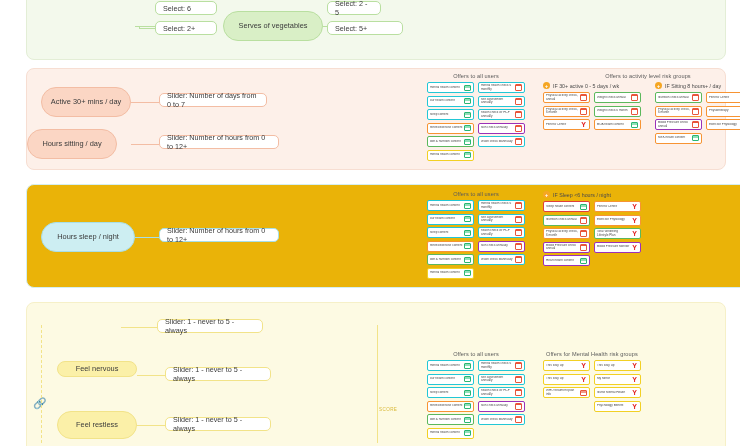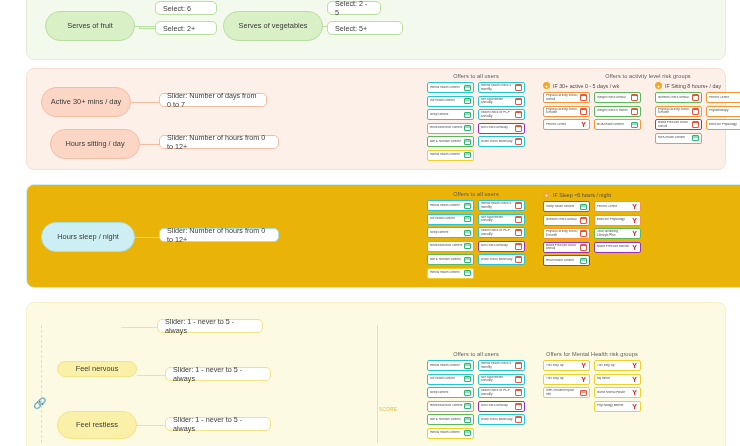--- a/index.html
+++ b/index.html
@@ -48,23 +48,20 @@
 
   .link-icon { position:absolute; font-size:11px; color:#e8c84a; }
   .score { position:absolute; font-size:4.6px; color:#d9b93a; letter-spacing:.4px; }
 </style>
 </head>
 <body>
 
 <div id="board">
     <div class="section" style="left: 26px; top: -52px; width: 700px; height: 112px; background: rgb(243, 249, 236); border: 1px solid rgb(227, 238, 214);">
       <div class="connector" style="left: 108px; top: 77px; width: 20px; height: 1px; background: rgb(185, 223, 160);"></div>
-      <div class="pill" style="left: 18px; top: 62px; width: 90px; height: 30px; background: rgb(217, 239, 198); border-color: rgb(185, 223, 160);">
-        <span>Serves of fruit</span>
-      </div>
       <div class="opt" style="left: 128px; top: 52px; width: 62px; height: 14px; border: 1px solid rgb(185, 223, 160);">
         <span>Select: 6</span>
       </div>
       <div class="opt" style="left: 128px; top: 72px; width: 62px; height: 14px; border: 1px solid rgb(185, 223, 160);">
         <span>Select: 2+</span>
       </div>
       <div class="connector" style="left: 112px; top: 77px; width: 1px; height: 2px; background: rgb(185, 223, 160);"></div>
       <div class="connector" style="left: 112px; top: 79px; width: 16px; height: 1px; background: rgb(185, 223, 160);"></div>
       <div class="connector" style="left: 296px; top: 77px; width: 4px; height: 1px; background: rgb(185, 223, 160);"></div>
       <div class="pill" style="left: 196px; top: 62px; width: 100px; height: 30px; background: rgb(217, 239, 198); border-color: rgb(185, 223, 160);">
@@ -81,21 +78,21 @@
     </div>
     <div class="section" style="left: 26px; top: 68px; width: 700px; height: 102px; background: rgb(253, 240, 233); border: 1px solid rgb(247, 222, 210);">
       <div class="connector" style="left: 104px; top: 33px; width: 28px; height: 1px; background: rgb(243, 189, 164);"></div>
       <div class="pill" style="left: 14px; top: 18px; width: 90px; height: 30px; background: rgb(251, 214, 196); border-color: rgb(243, 189, 164);">
         <span>Active 30+ mins / day</span>
       </div>
       <div class="opt" style="left: 132px; top: 24px; width: 108px; height: 14px; border: 1px solid rgb(243, 189, 164);">
         <span>Slider: Number of days from 0 to 7</span>
       </div>
       <div class="connector" style="left: 104px; top: 75px; width: 28px; height: 1px; background: rgb(243, 189, 164);"></div>
-      <div class="pill" style="left: 23px; top: 60px; width: 90px; height: 30px; background: rgb(251, 214, 196); border-color: rgb(243, 189, 164);">
+      <div class="pill" style="left: 0; top: 60px; width: 90px; height: 30px; background: rgb(251, 214, 196); border-color: rgb(243, 189, 164);">
         <span>Hours sitting / day</span>
       </div>
       <div class="opt" style="left: 132px; top: 66px; width: 120px; height: 14px; border: 1px solid rgb(243, 189, 164);">
         <span>Slider: Number of hours from 0 to 12+</span>
       </div>
       <div class="offers" style="left: 400px; top: 4px;">
         <div style="display: flex; gap: 18px; align-items: flex-start;">
           <div>
             <div class="offers-title">Offers to all users</div>
             <div class="colwrap">

